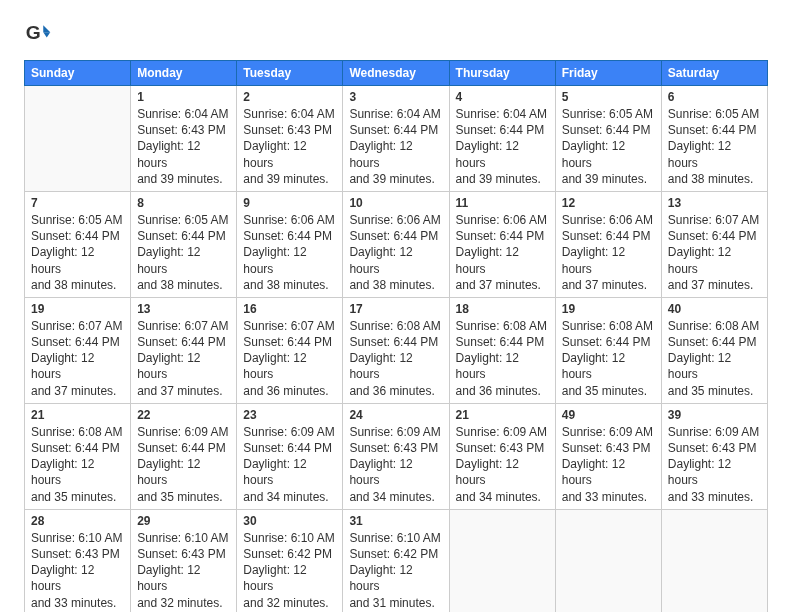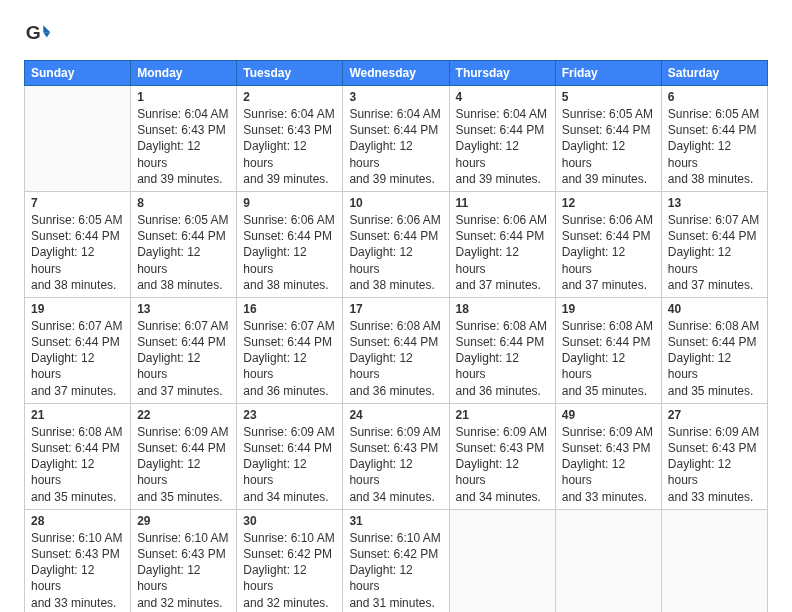--- a/index.html
+++ b/index.html
@@ -314,21 +314,21 @@
 and 34 minutes.</div>
           </td>
           <td>
             <span class="day-number">49</span>
             <div class="day-info" style="white-space: pre-line;">Sunrise: 6:09 AM
 Sunset: 6:43 PM
 Daylight: 12 hours
 and 33 minutes.</div>
           </td>
           <td>
-            <span class="day-number">27</span>
+            <span class="day-number">39</span>
             <div class="day-info" style="white-space: pre-line;">Sunrise: 6:09 AM
 Sunset: 6:43 PM
 Daylight: 12 hours
 and 33 minutes.</div>
           </td>
         </tr>
         <tr>
           <td>
             <span class="day-number">28</span>
             <div class="day-info" style="white-space: pre-line;">Sunrise: 6:10 AM

